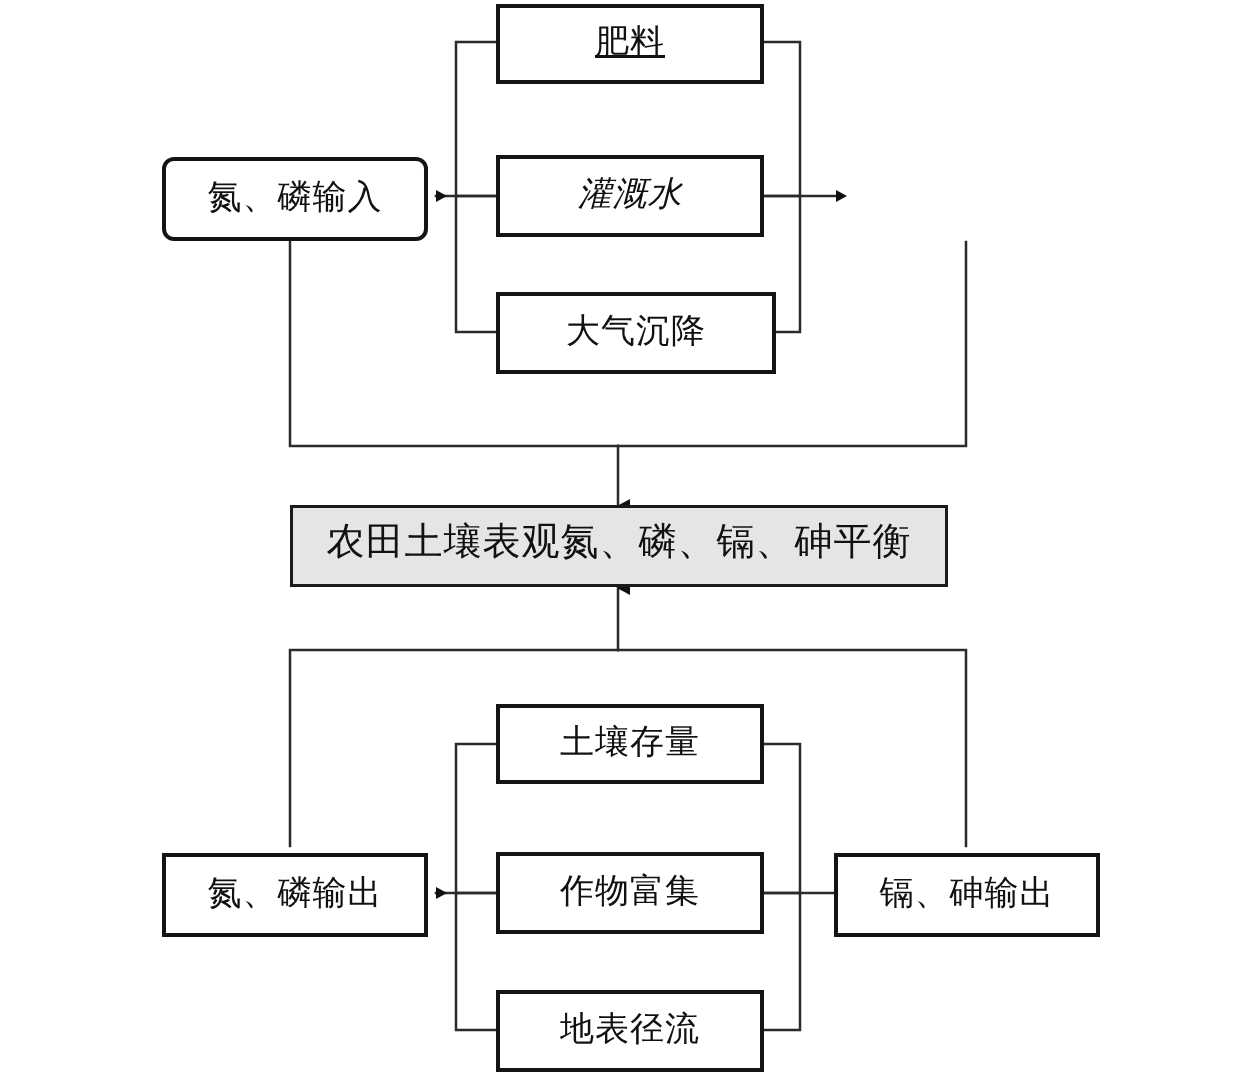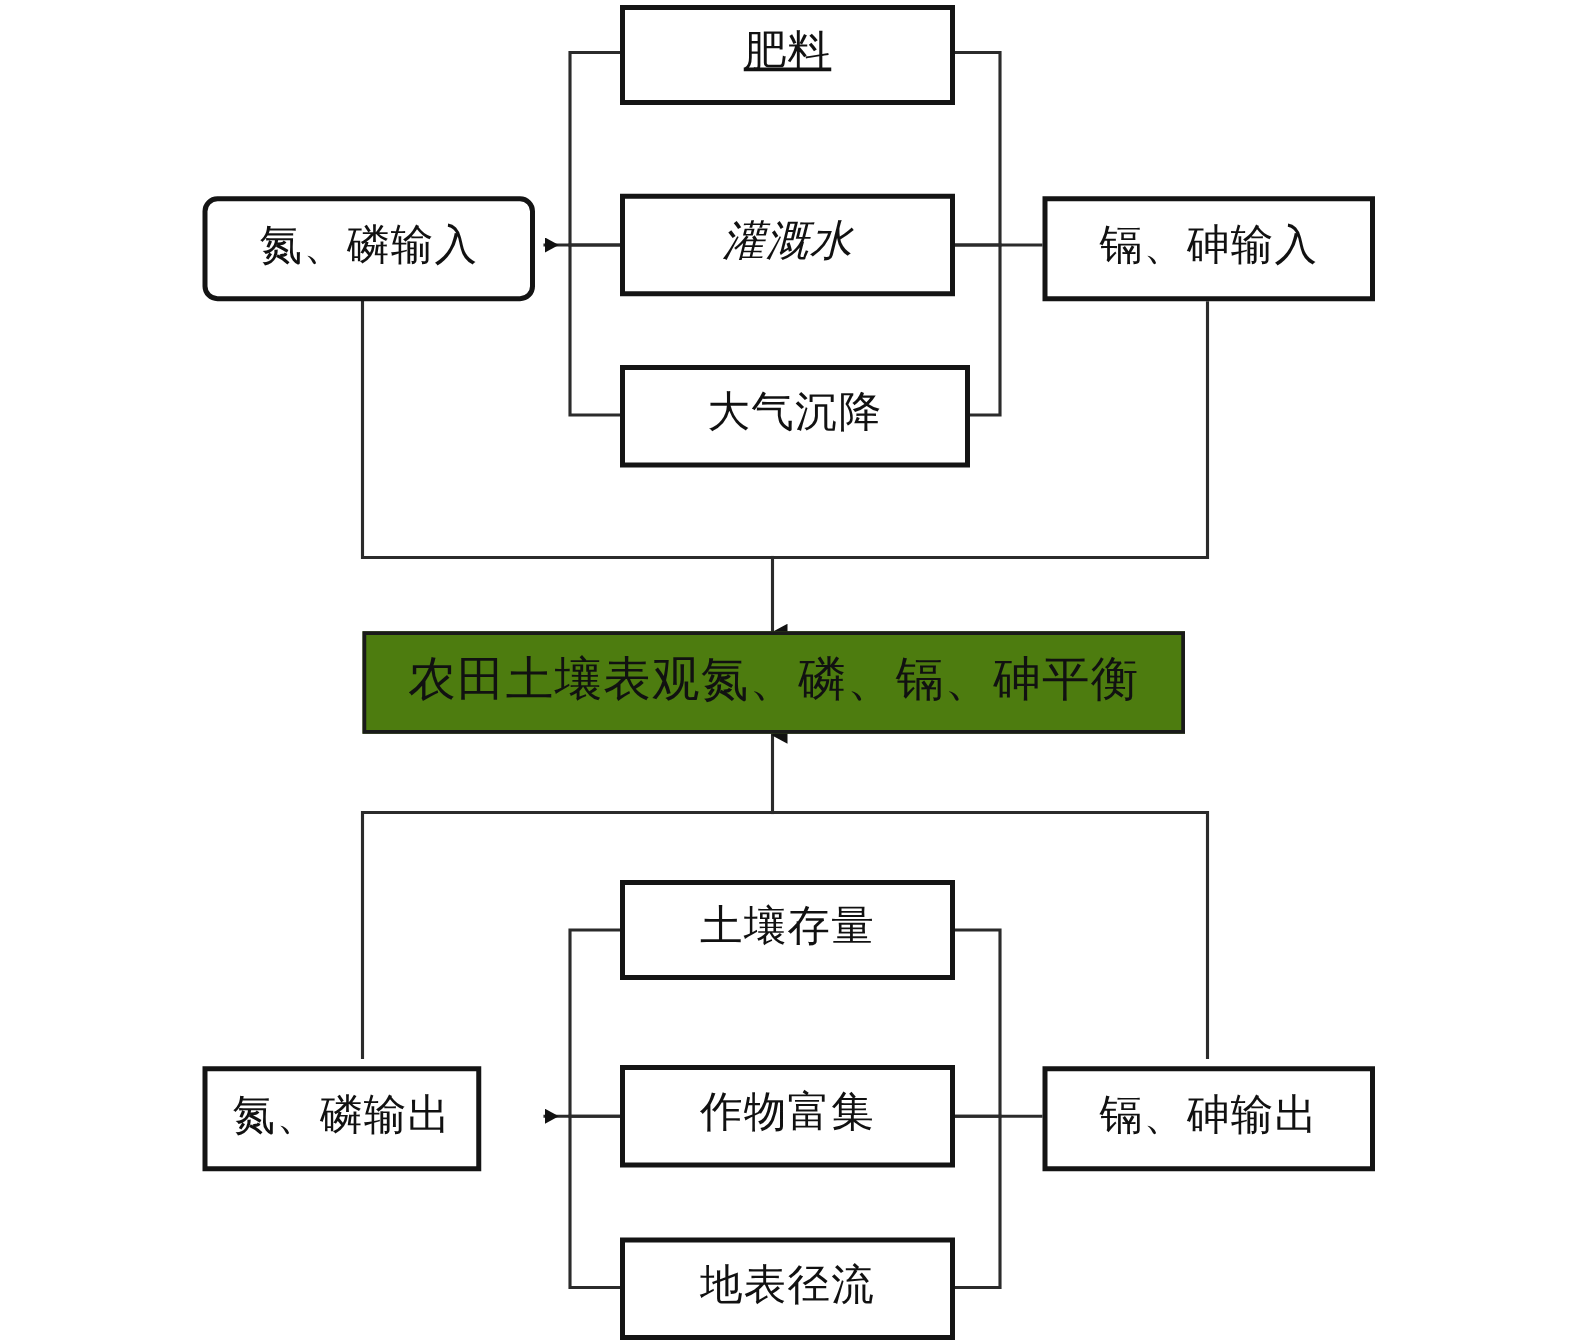--- a/index.html
+++ b/index.html
@@ -33,23 +33,24 @@
     justify-content: center;
     background: #ffffff;
     border: 4px solid #141414;
     font-size: 34px;
     color: #111111;
     letter-spacing: 1px;
     white-space: nowrap;
     z-index: 3;
   }
   .node.gray {
-    background: #4d7c0f;
+    background: #e5e5e5;
     border: 3px solid #1a1a1a;
     font-size: 38px;
+    font-family: Liberation Mono, monospace;
   }
   .node .cap {
     line-height: 1;
     display: block;
     padding-bottom: 4px;
   }
 </style>
 </head>
 <body>
 
@@ -108,41 +109,38 @@
   </div>
 
   <div class="node" style="left:496px; top:292px; width:280px; height:82px;">
     <span class="cap">大气沉降</span>
   </div>
 
   <div class="node" style="left:162px; top:157px; width:266px; height:84px;border-radius:12px;">
     <span class="cap">氮、磷输入</span>
   </div>
 
-  <div class="node" style="left:834px; top:157px; width:266px; height:84px;">
-    <span class="cap">镉、砷输入</span>
-  </div>
 
   <div class="node gray" style="left:290px; top:505px; width:658px; height:82px;">
     <span class="cap">农田土壤表观氮、磷、镉、砷平衡</span>
   </div>
 
   <div class="node" style="left:496px; top:704px; width:268px; height:80px;">
     <span class="cap">土壤存量</span>
   </div>
 
   <div class="node" style="left:496px; top:852px; width:268px; height:82px;">
     <span class="cap">作物富集</span>
   </div>
 
   <div class="node" style="left:496px; top:990px; width:268px; height:82px;">
     <span class="cap">地表径流</span>
   </div>
 
-  <div class="node" style="left:162px; top:853px; width:223px; height:84px;">
+  <div class="node" style="left:162px; top:853px; width:266px; height:84px;">
     <span class="cap">氮、磷输出</span>
   </div>
 
   <div class="node" style="left:834px; top:853px; width:266px; height:84px;">
     <span class="cap">镉、砷输出</span>
   </div>
 
 </div>
 
 </body></html>

